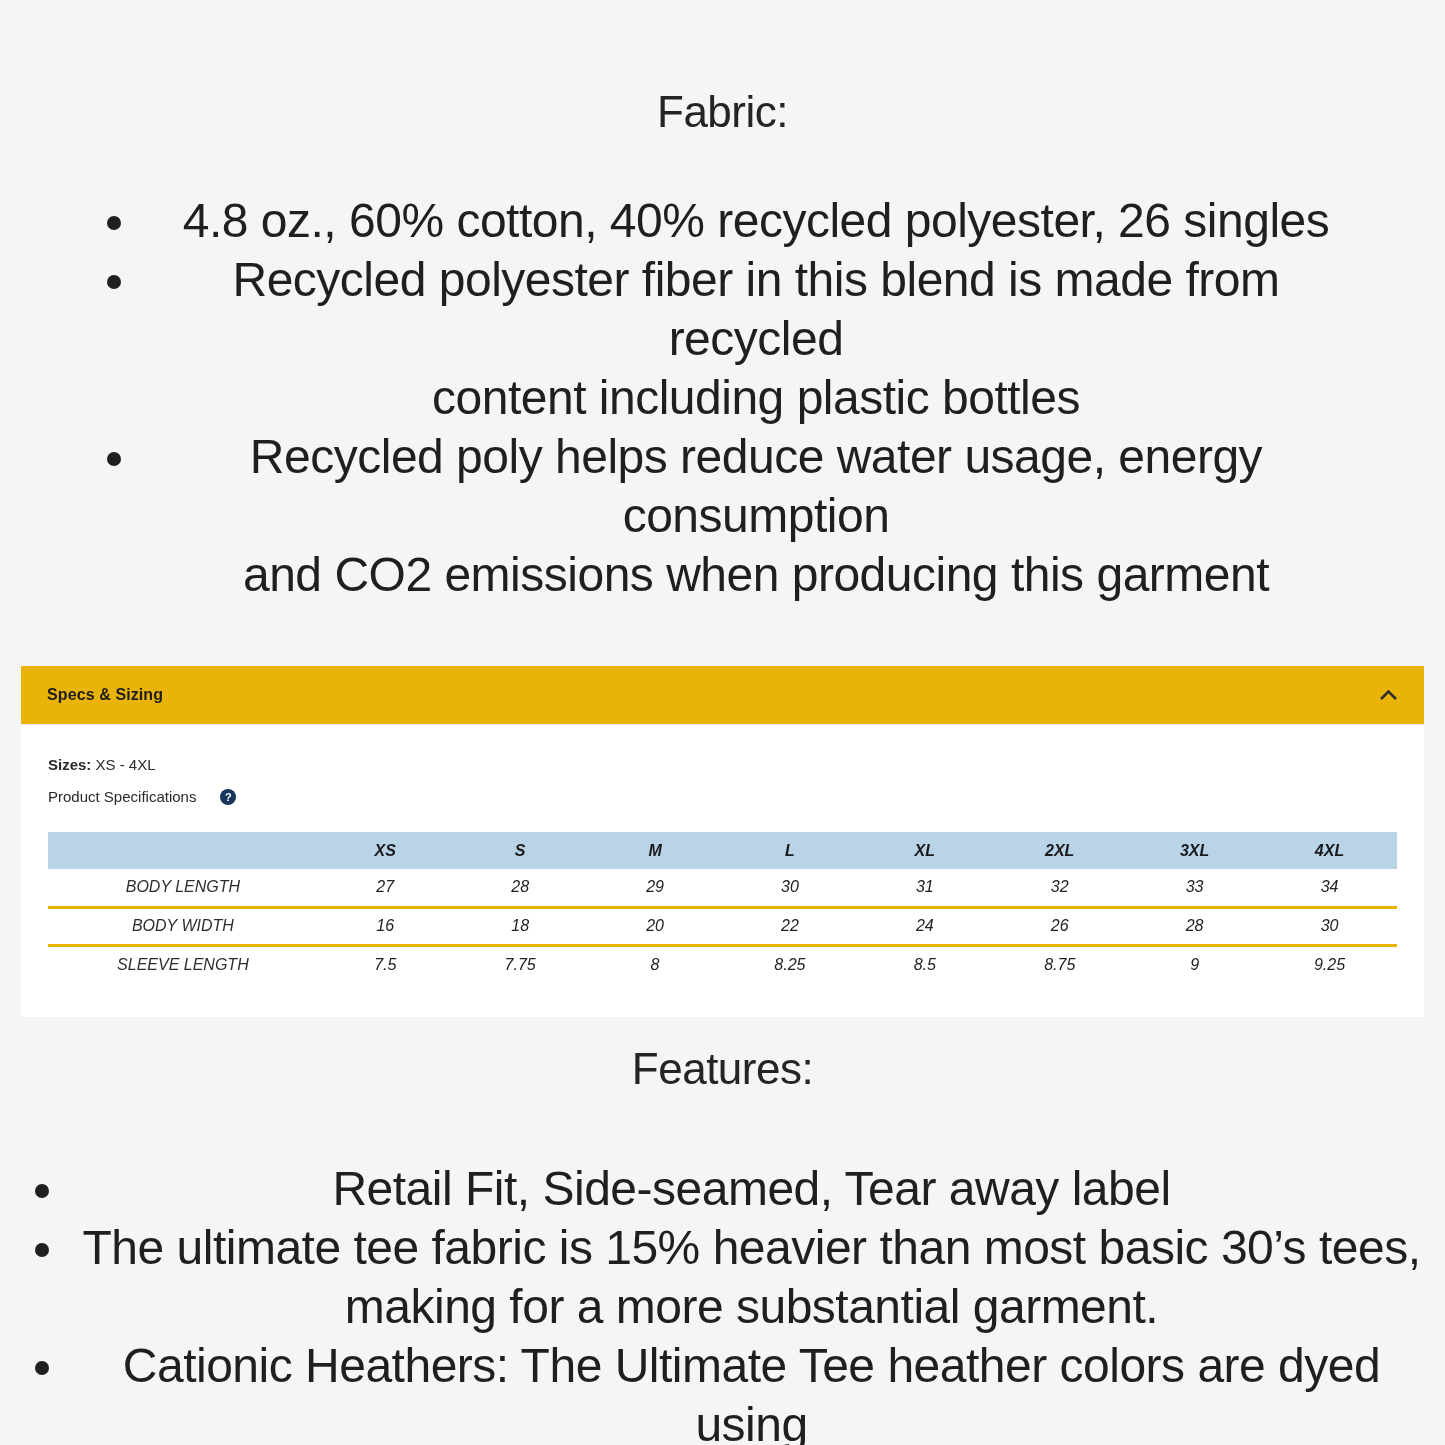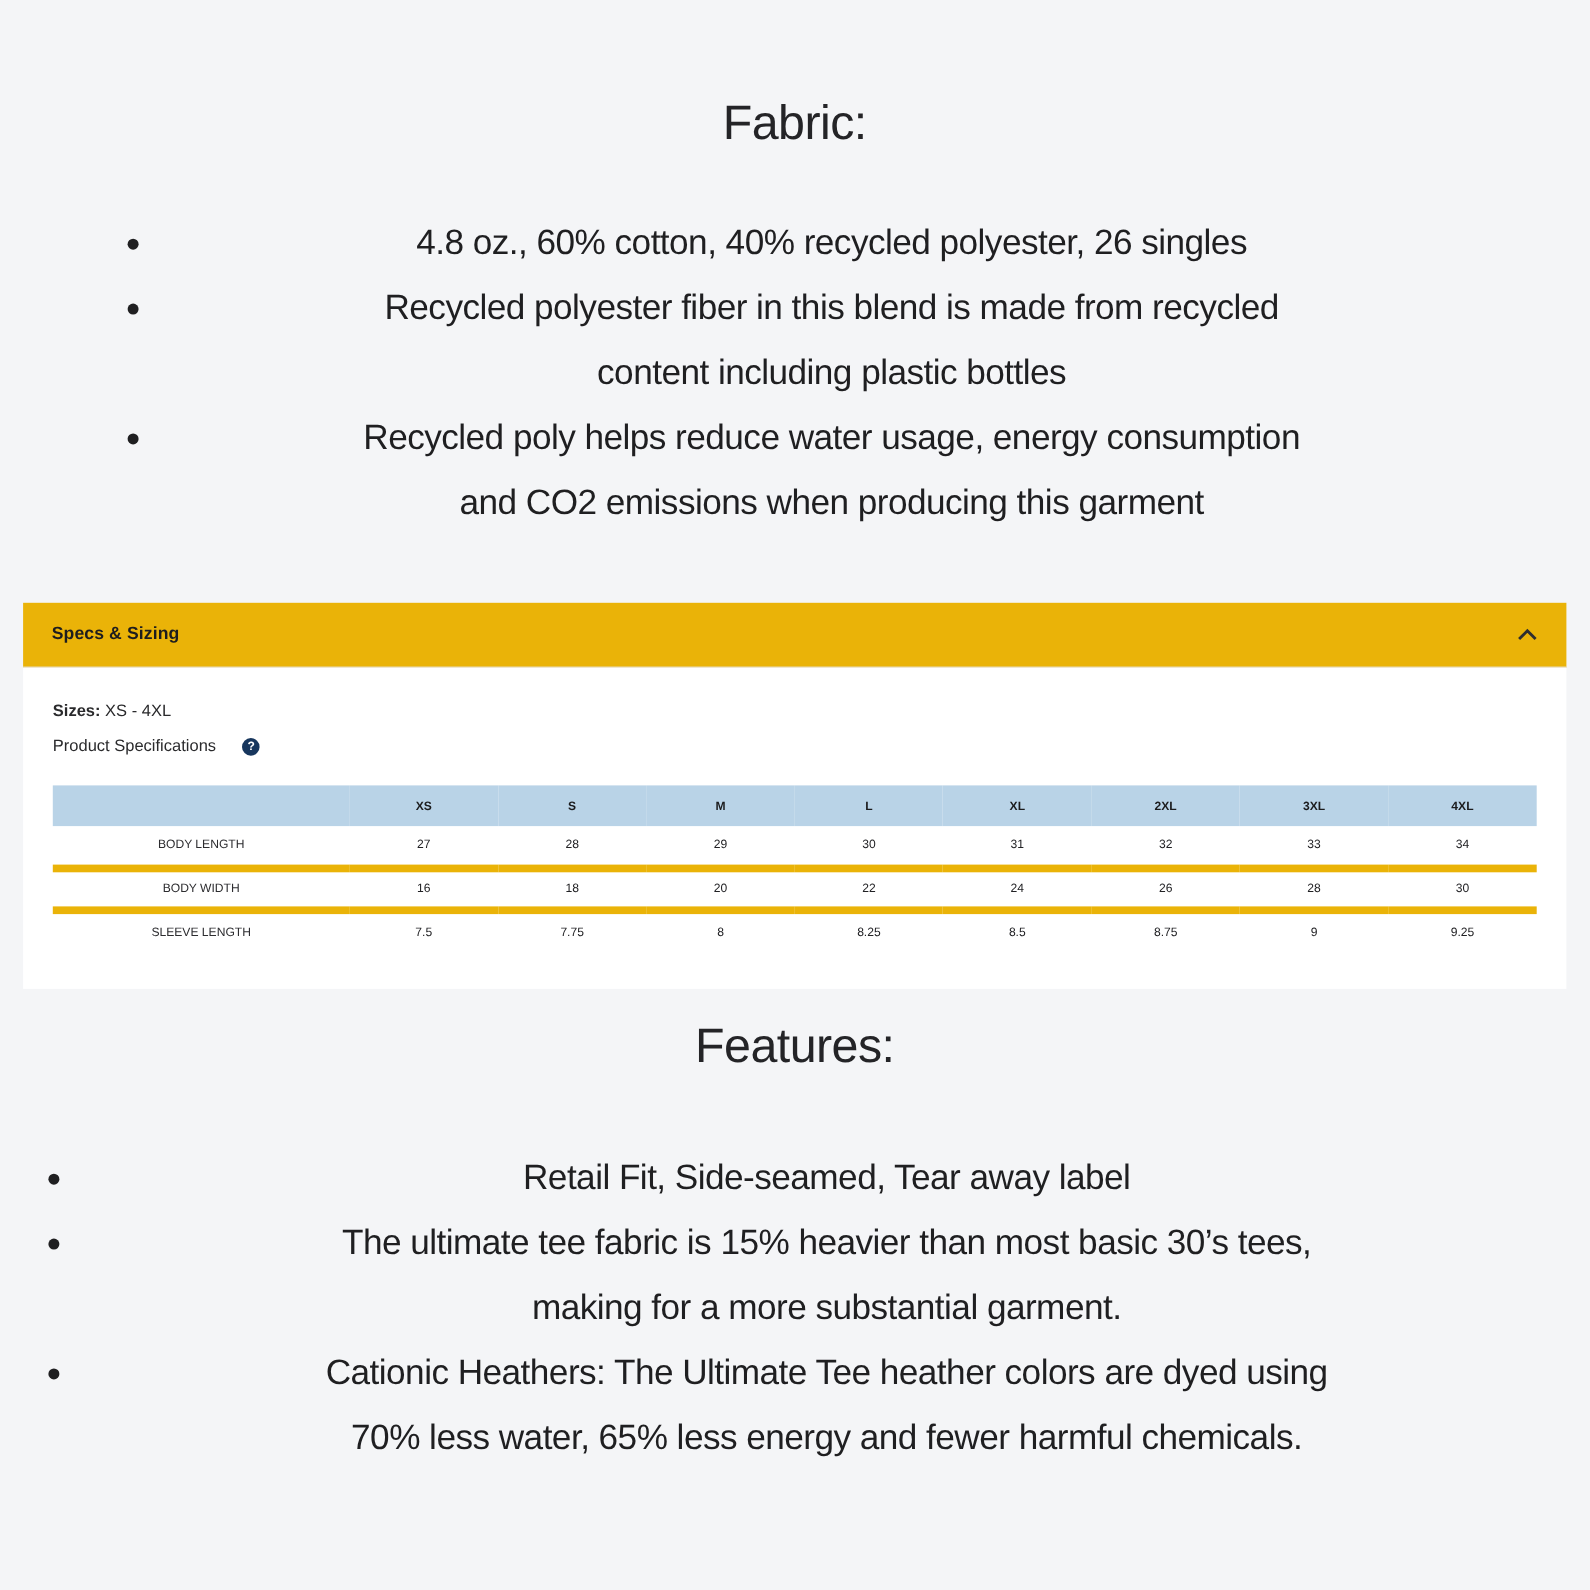--- a/index.html
+++ b/index.html
@@ -20,21 +20,21 @@
     color: #242427;
     line-height: 53px;
     letter-spacing: -0.5px;
   }
   .fabric-heading { padding-top: 85px; }
   .features-heading { margin-top: 25px; }
 
   
   ul.bullets {
     list-style: disc outside;
-    font-size: 32px;
+    font-size: 48px;
     line-height: 59px;
     letter-spacing: -0.5px;
     color: #1f1f21;
   }
   ul.bullets li {
     text-align: center;
     white-space: pre-line;
   }
   ul.fabric-bullets {
     margin: 53px 75px 0 100px;
@@ -93,40 +93,41 @@
     font-weight: 700;
     display: inline-flex;
     align-items: center;
     justify-content: center;
     cursor: pointer;
   }
 
   table.size-table {
     width: 100%;
     border-collapse: collapse;
-    font-size: 11px;
+    font-size: 16px;
     table-layout: fixed;
+    font-style: italic;
   }
   table.size-table th, table.size-table td {
     text-align: center;
     vertical-align: middle;
   }
   table.size-table col.label-col { width: 20%; }
   table.size-table col.size-col { width: 10%; }
   table.size-table thead tr {
     background: #b9d3e7;
     height: 37px;
   }
   table.size-table thead th {
     font-weight: 700;
     color: #1b1b1d;
   }
   table.size-table tbody tr { height: 38px; }
   table.size-table tbody tr:not(:last-child) {
-    border-bottom: 7px solid #eab308;
+    border-bottom: 3px solid #eab308;
   }
   table.size-table td.row-label { color: #2d2d30; }
   table.size-table td.cell-value { color: #212124; }
 </style>
 </head>
 <body>
 
 <div class="page">
 
   <h2 class="big-heading fabric-heading">Fabric:</h2>

